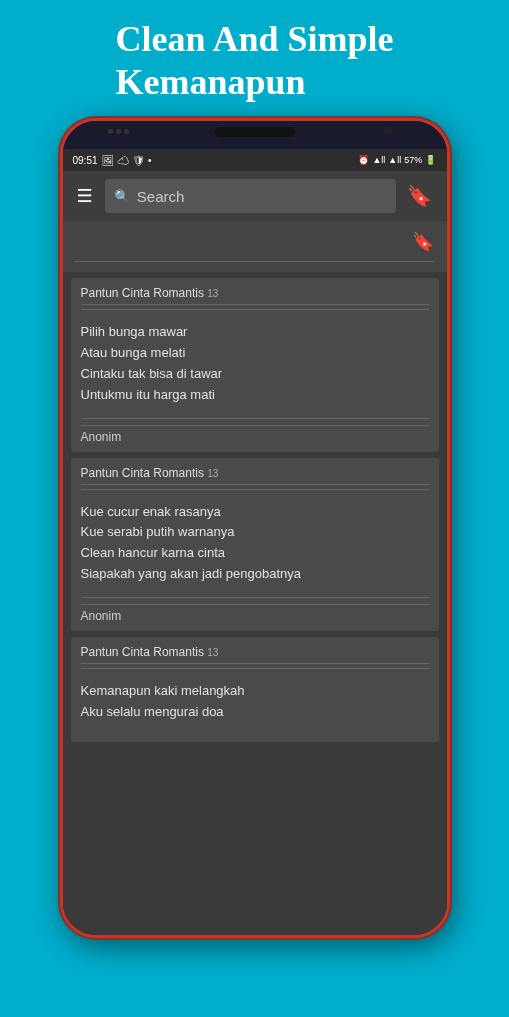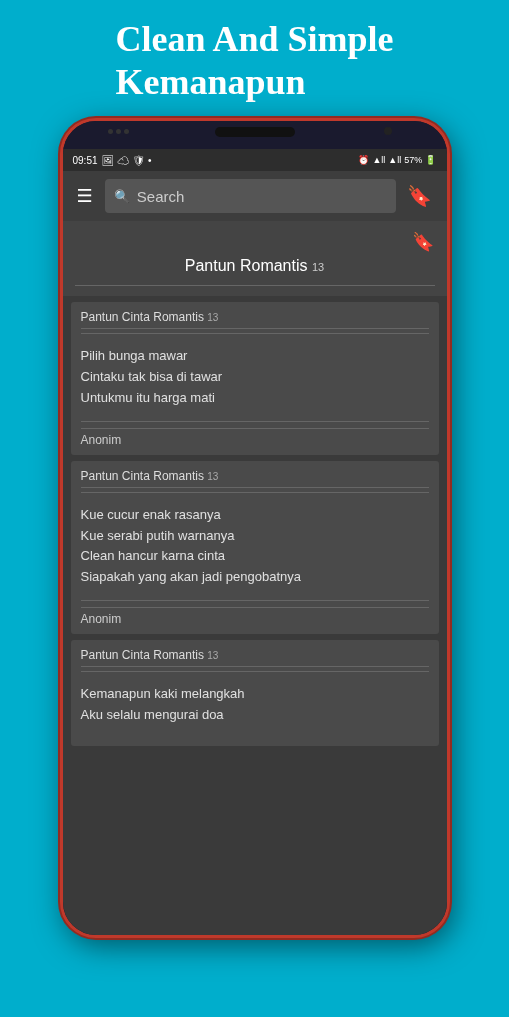--- a/index.html
+++ b/index.html
@@ -281,35 +281,32 @@
       <span class="search-icon-small">🔍</span>
       <span>Search</span>
     </div>
     <div class="bookmark-icon-toolbar">🔖</div>
   </div>
 
   <div class="content-area">
 
     <div class="section-header">
       <div class="bookmark-top">🔖</div>
-      <div class="section-title">
-        <span>Pantun Romantis</span>
-        <span class="count">13</span>
-      </div>
       <div class="divider"></div>
     </div>
 
     <div class="poem-card">
       <div class="poem-category">
         <span>Pantun Cinta Romantis</span>
         <span class="count">13</span>
       </div>
       <div class="divider"></div>
       <div class="poem-lines">
         <span class="poem-line">Pilih bunga mawar</span>
+        <span class="poem-line">Atau bunga melati</span>
         <span class="poem-line">Cintaku tak bisa di tawar</span>
         <span class="poem-line">Untukmu itu harga mati</span>
       </div>
       <div class="divider"></div>
       <div class="poem-author">Anonim</div>
     </div>
 
     <div class="poem-card">
       <div class="poem-category">
         <span>Pantun Cinta Romantis</span>

